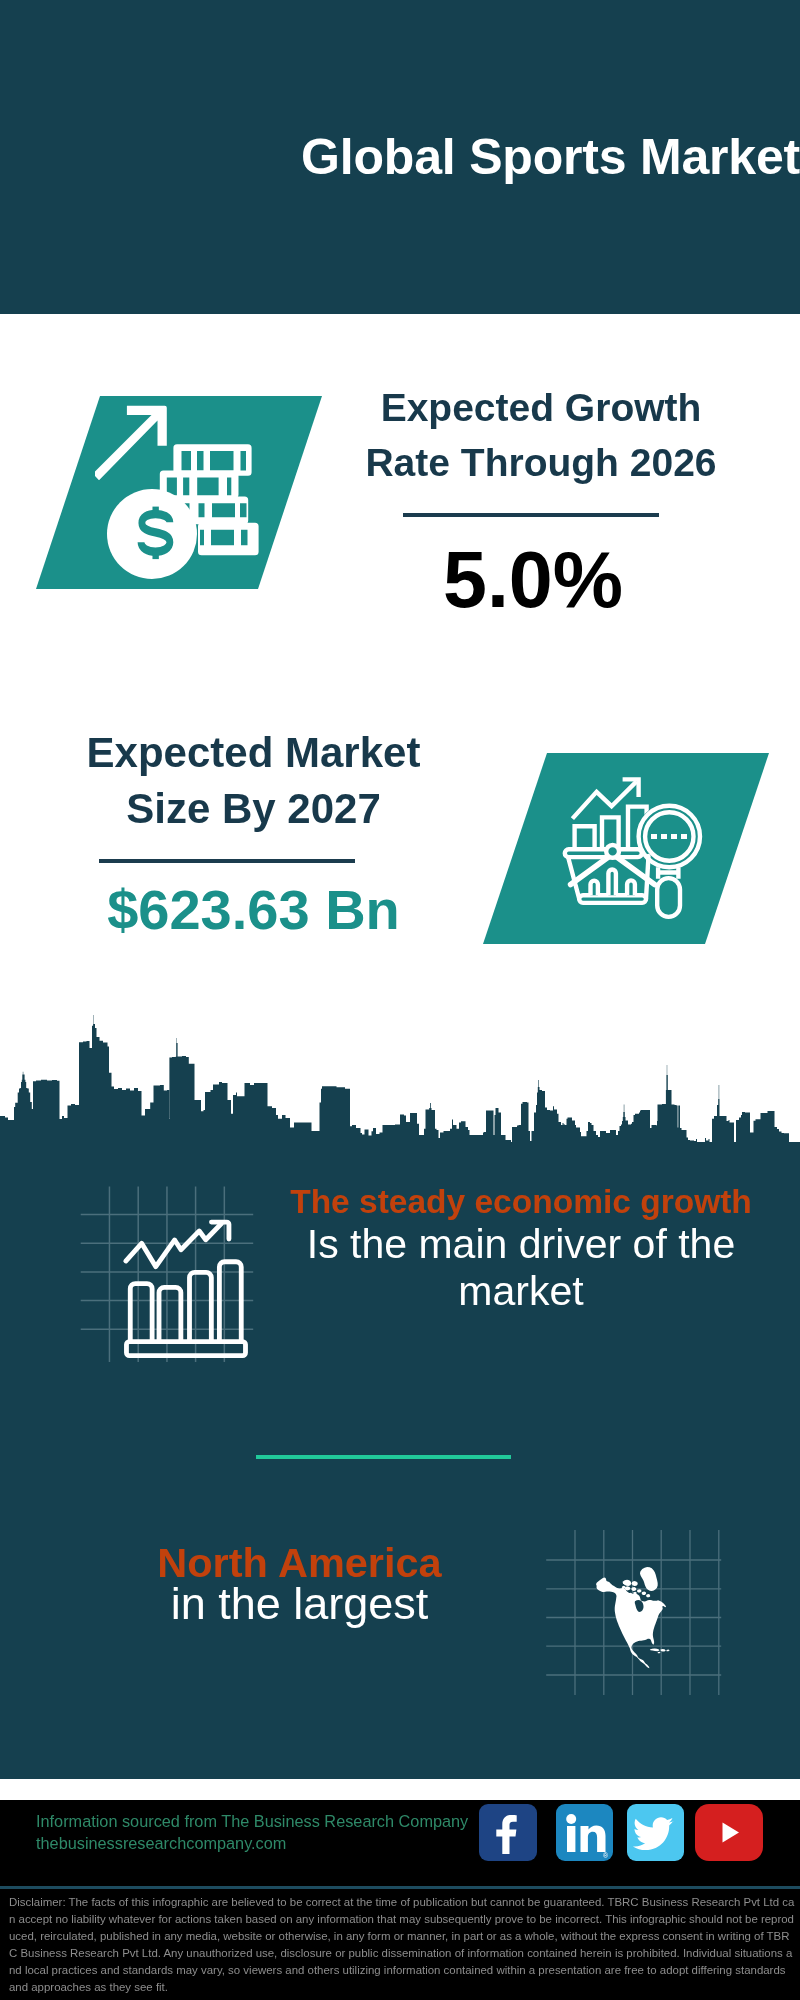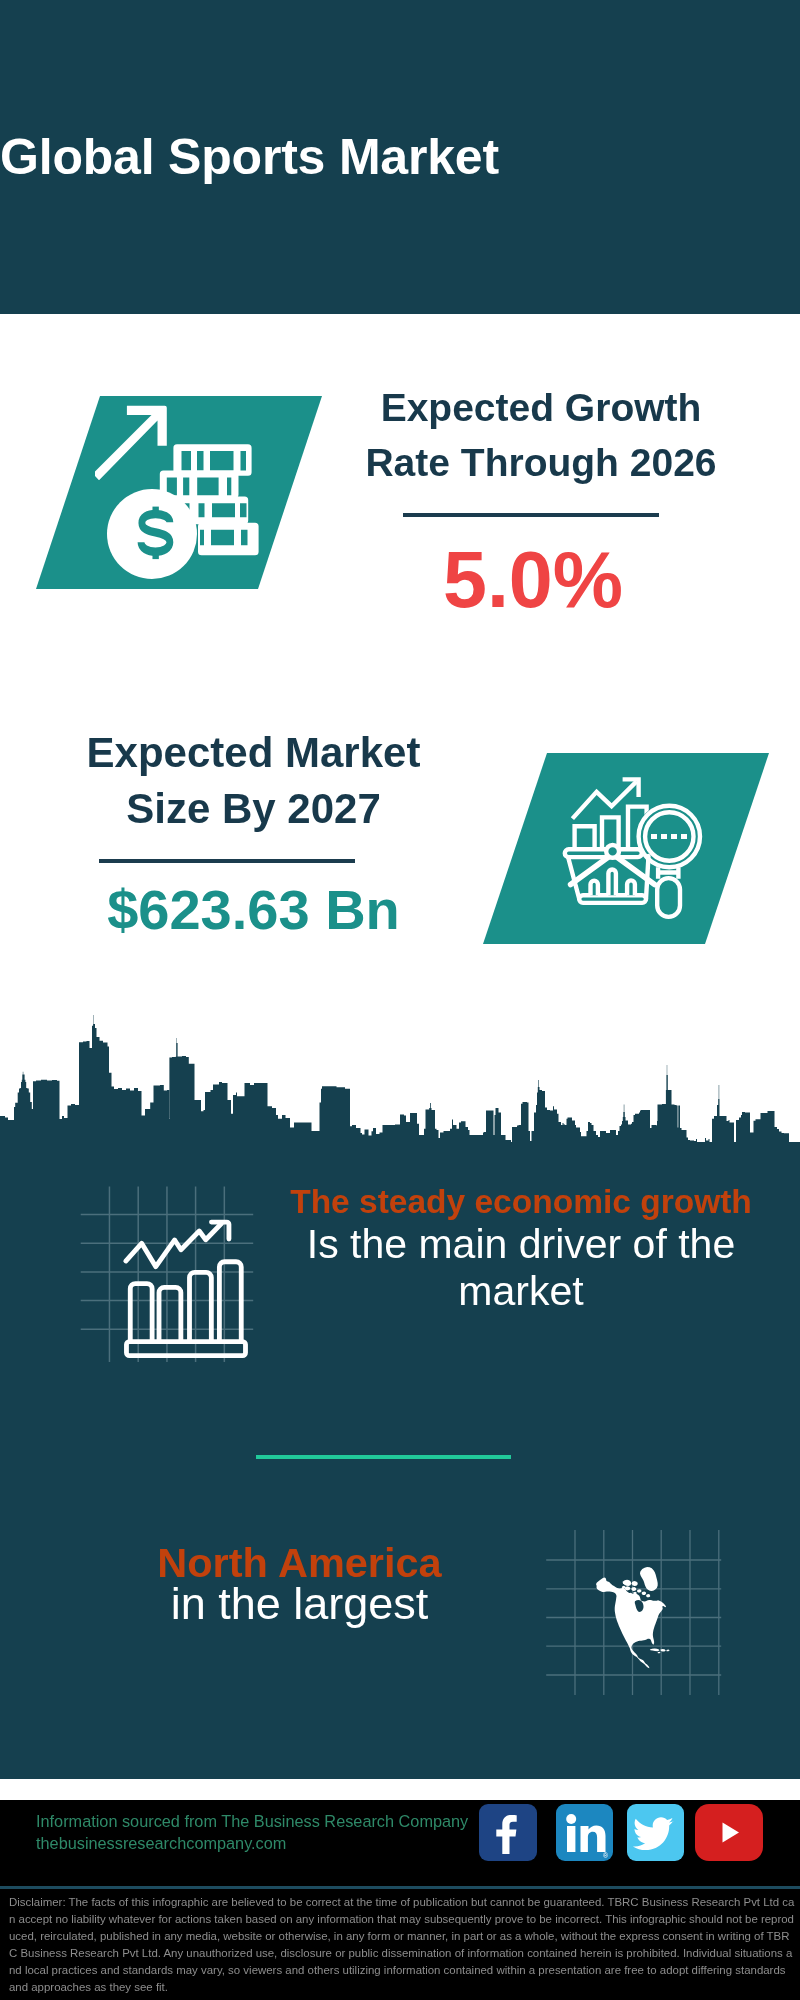--- a/index.html
+++ b/index.html
@@ -2,42 +2,42 @@
 <html><head>
 <meta charset="utf-8">
 <style>
   * { margin:0; padding:0; box-sizing:border-box; }
   html,body { width:800px; height:2000px; }
   body { background:#ffffff; font-family:"Liberation Sans", sans-serif; overflow:hidden; }
   .page { position:relative; width:800px; height:2000px; background:#fff; }
 
   
   .header { position:absolute; left:0; top:0; width:800px; height:314px; background:#15404f; }
-  .header-title { position:absolute; left:0; top:0; width:800px; text-align:left; color:#ffffff;
+  .header-title { position:absolute; left:0; top:0; width:800px; text-align:right; color:#ffffff;
       font-size:50px; font-weight:bold; line-height:314px; letter-spacing:-0.2px; }
 
   
   .para { position:absolute; background:#1b908a; }
   .para1 { left:36px; top:396px; width:286px; height:193px;
       clip-path: polygon(64px 0, 100% 0, calc(100% - 64px) 100%, 0 100%); }
   .para2 { left:483px; top:753px; width:286px; height:191px;
       clip-path: polygon(64px 0, 100% 0, calc(100% - 64px) 100%, 0 100%); }
 
   .icon1 { position:absolute; left:59px; top:4px; width:170px; height:185px; }
   .icon2 { position:absolute; left:62px; top:12px; width:160px; height:160px; }
 
   
   .stat { position:absolute; }
   .stat .label { color:#18394b; font-weight:bold; text-align:center; }
   .rule { position:absolute; height:4px; background:#1b3c4e; }
 
   .stat1 { left:341px; top:380px; width:400px; }
   .stat1 .label { font-size:39px; line-height:55px; }
   .rule1 { left:403px; top:513px; width:256px; }
-  .value1 { position:absolute; left:333px; top:539px; width:400px; font-size:79px; line-height:82px; color:#ef4444; font-weight:bold; text-align:center; }
+  .value1 { position:absolute; left:333px; top:539px; width:400px; font-size:79px; line-height:82px; color:#000000; font-weight:bold; text-align:center; }
 
   .stat2 { left:54px; top:725px; width:399px; }
   .stat2 .label { font-size:42px; line-height:56px; }
   .rule2 { left:99px; top:859px; width:256px; }
   .value2 { position:absolute; left:54px; top:881px; width:399px; font-size:56px; line-height:57px; color:#1b908a; font-weight:bold; text-align:center; }
 
 
 
   
   .footer { position:absolute; left:0; top:1800px; width:800px; height:200px; background:#000000; }

